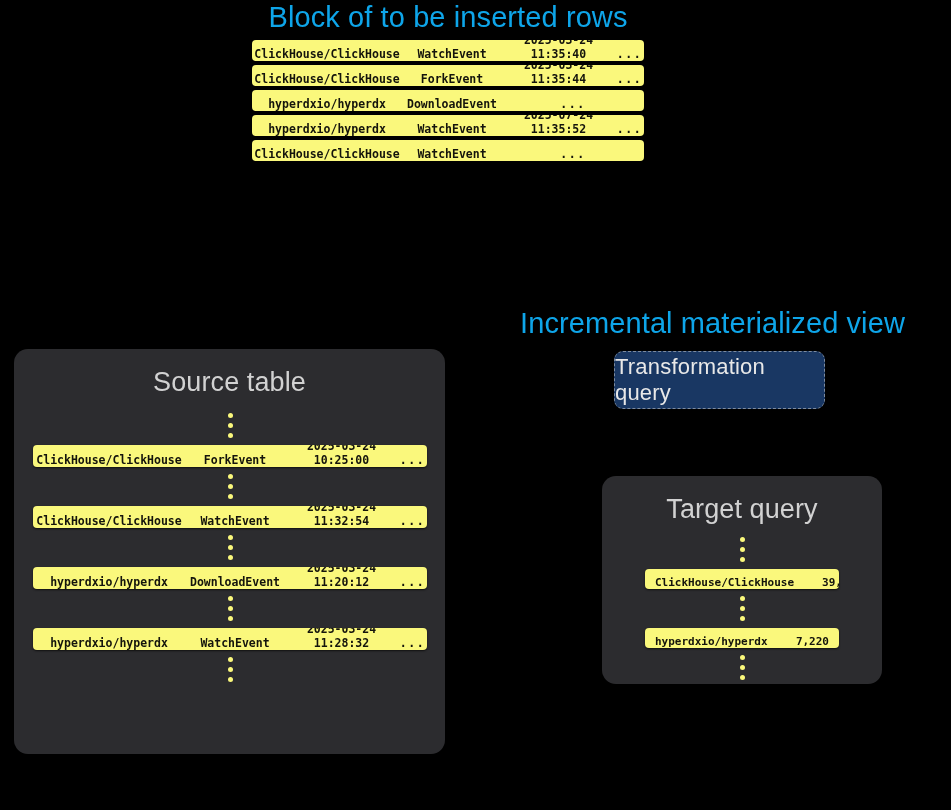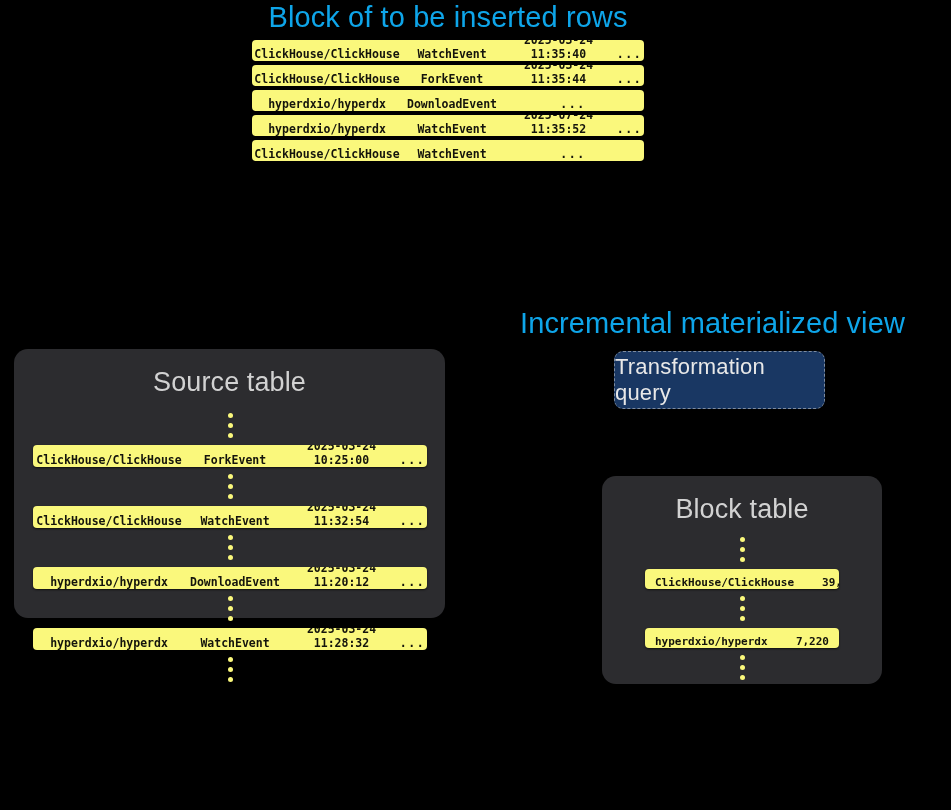--- a/index.html
+++ b/index.html
@@ -57,21 +57,21 @@
   .c-more  { flex: 1 1 auto; text-align: center; letter-spacing: 1.5px; }
 
   
   .panel {
     position: absolute;
     background: #2c2c2f;
     border-radius: 14px;
     box-shadow: 0 2px 6px rgba(0,0,0,0.6);
   }
 
-  #source-panel { left: 14px; top: 349px; width: 431px; height: 269px; }
+  #source-panel { left: 14px; top: 349px; width: 431px; height: 405px; }
   #target-panel { left: 602px; top: 476px; width: 280px; height: 208px; }
 
   .panel-title {
     color: #d2d2d2;
     font-size: 27px;
     text-align: center;
     padding-top: 18px;
     letter-spacing: 0.1px;
   }
 
@@ -233,21 +233,21 @@
         <span></span>
       </div>
   </div>
 </div>
 
 <div class="heading" id="mv-heading">Incremental materialized view</div>
 
 <div id="transformation-query">Transformation query</div>
 
 <div class="panel" id="target-panel">
-  <div class="panel-title">Block table</div>
+  <div class="panel-title">Target query</div>
 
   <div id="target-rows">
     <div class="dots">
         <span></span>
         <span></span>
         <span></span>
       </div>
 
     <div class="pill">
       <span class="t-repo">ClickHouse/ClickHouse</span>

